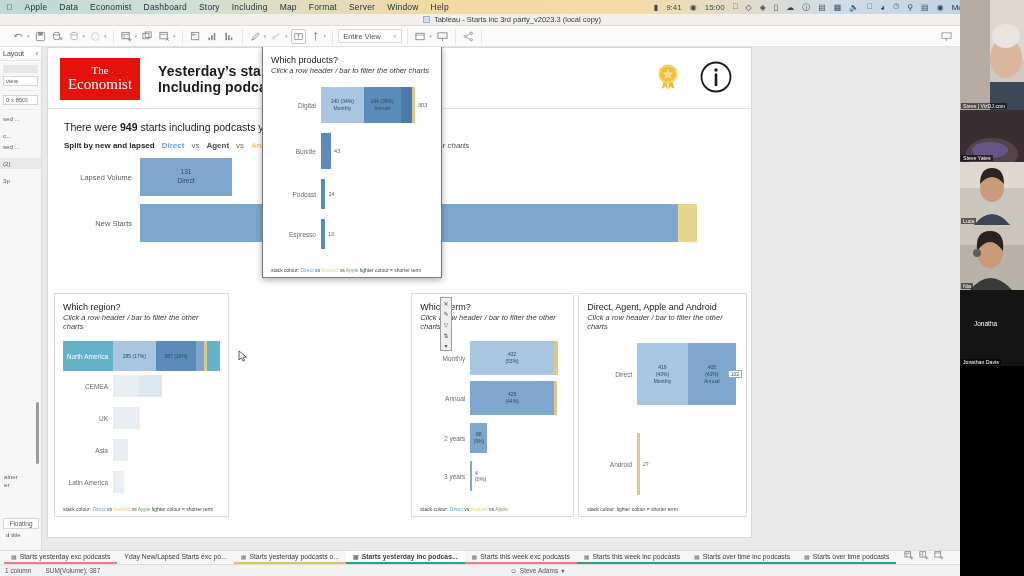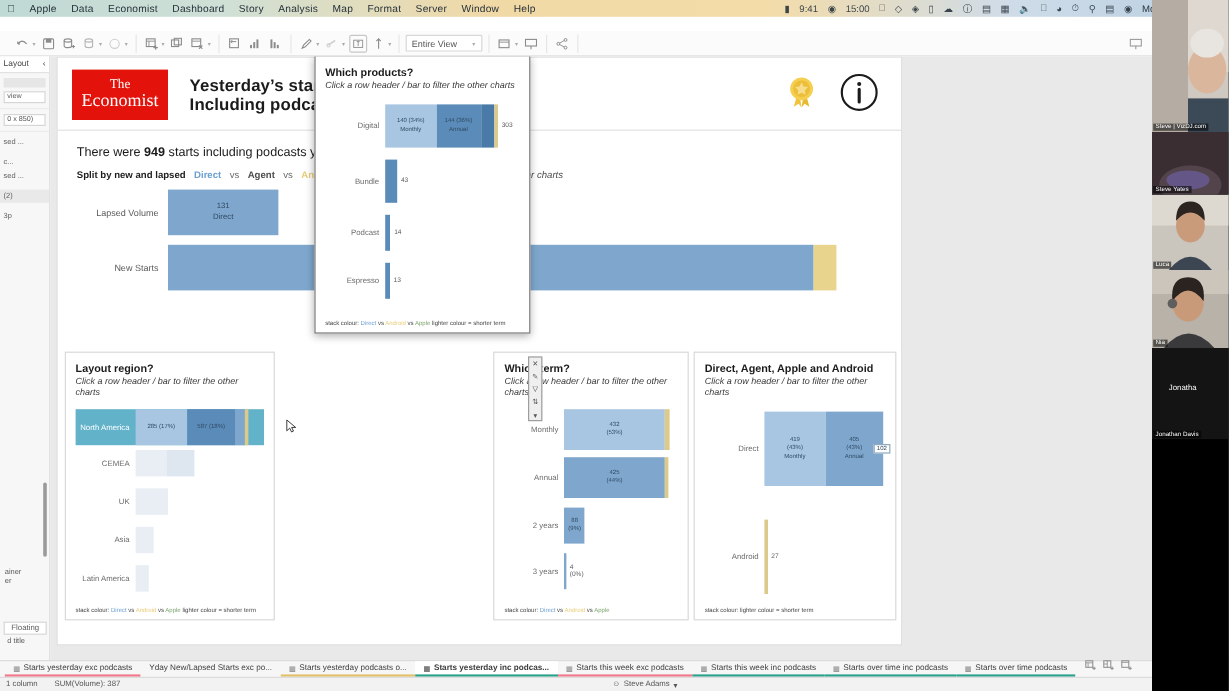--- a/index.html
+++ b/index.html
@@ -135,21 +135,21 @@
   
   .panels { position: absolute; top: 245px; left: 0; width: 705px; height: 224px; display: flex; gap: 0; padding: 0 4px; }
   .panel {
     position: relative; background: #fff; border: 1px solid #d9d9d9; margin: 0 2px;
     padding: 8px 8px 4px 8px; display: flex; flex-direction: column;
   }
   .p-region { width: 176px; }
   .p-products { width: 176px; }
   .p-term { width: 164px; }
   .p-daa { width: 170px; }
-  .panel h3 { font-size: 9px; font-weight: bold; color: #1b1b1b; }
+  .panel h3 { font-size: 9px; font-weight: normal; color: #1b1b1b; }
   .panel .sub { font-size: 7.5px; font-style: italic; color: #3a3a3a; margin-top: 1px; }
   .panel .plot { flex: 1; position: relative; margin-top: 6px; }
   .panel .foot { font-size: 5px; color: #444; padding-top: 2px; white-space: nowrap; }
   .foot .d { color: #6a9fd0; } .foot .an { color: #e8cd7a; } .foot .ap { color: #7aa46d; }
 
   .prow { position: absolute; display: flex; align-items: center; left: 0; right: 0; }
   .prow .plbl { width: 50px; text-align: right; padding-right: 5px; font-size: 6.5px; color: #6c6c6c; flex: none; }
   .prow .pbars { position: relative; flex: 1; height: 100%; display: flex; align-items: center; }
   .pseg { height: 100%; position: relative; }
   .pseg .pv { position: absolute; left: 0; right: 0; top: 50%; transform: translateY(-50%); text-align: center; font-size: 5px; color: #2f4a63; line-height: 1.4; }
@@ -230,21 +230,21 @@
 
 <div id="app">
 
   <div class="macbar">
     <span class="mi"></span>
     <span class="mi">Apple</span>
     <span class="mi">Data</span>
     <span class="mi">Economist</span>
     <span class="mi">Dashboard</span>
     <span class="mi">Story</span>
-    <span class="mi">Analysis</span>
+    <span class="mi">Including</span>
     <span class="mi">Map</span>
     <span class="mi">Format</span>
     <span class="mi">Server</span>
     <span class="mi">Window</span>
     <span class="mi">Help</span>
     <span class="spacer"></span>
     <span class="ri">▮</span>
     <span class="ri">9:41</span>
     <span class="ri">◉</span>
     <span class="ri">15:00</span>
@@ -259,20 +259,24 @@
     <span class="ri">🔈</span>
     <span class="ri">⎕</span>
     <span class="ri">◕</span>
     <span class="ri">⏱</span>
     <span class="ri">⚲</span>
     <span class="ri">▤</span>
     <span class="ri">◉</span>
     <span class="clock">Mon 11 Mar  15:10</span>
   </div>
 
+  <div class="titlebar">
+    <span class="tbicon"></span>
+    <span>Tableau - Starts inc 3rd party_v2023.3 (local copy)</span>
+  </div>
 
   <div class="toolbar">
     <div class="tb-group">
       <span class="tbtn">
         <svg width="11" height="11" viewBox="0 0 12 12">
             <path d="M2 6 Q6 1 10 6" stroke="#8b8b8b" fill="none" stroke-width="1.1"></path>
             <path d="M2 6 l0 -2 M2 6 l2 0" stroke="#8b8b8b" fill="none" stroke-width="1.1"></path>
           </svg>
       </span>
       <span class="caret">▾</span>
@@ -529,21 +533,21 @@
             </div>
             <div class="seg c-gold" style="width:3.2%;"></div>
           </div>
         </div>
         <div class="divider-handle"></div>
       </div>
 
       <div class="panels">
 
         <div class="panel p-region">
-          <h3>Layout region?</h3>
+          <h3>Which region?</h3>
           <div class="sub">Click a row header / bar to filter the other charts</div>
           <div class="plot">
             <div class="prow rowsel" style="top:4px; height:30px;">
               <div class="plbl">North America</div>
               <div class="pbars">
                 <div class="pseg c-lblue" style="width:40%;">
                   <div class="pv">285 (17%)</div>
                 </div>
                 <div class="pseg c-dblue" style="width:38%;">
                   <div class="pv">587 (18%)</div>

